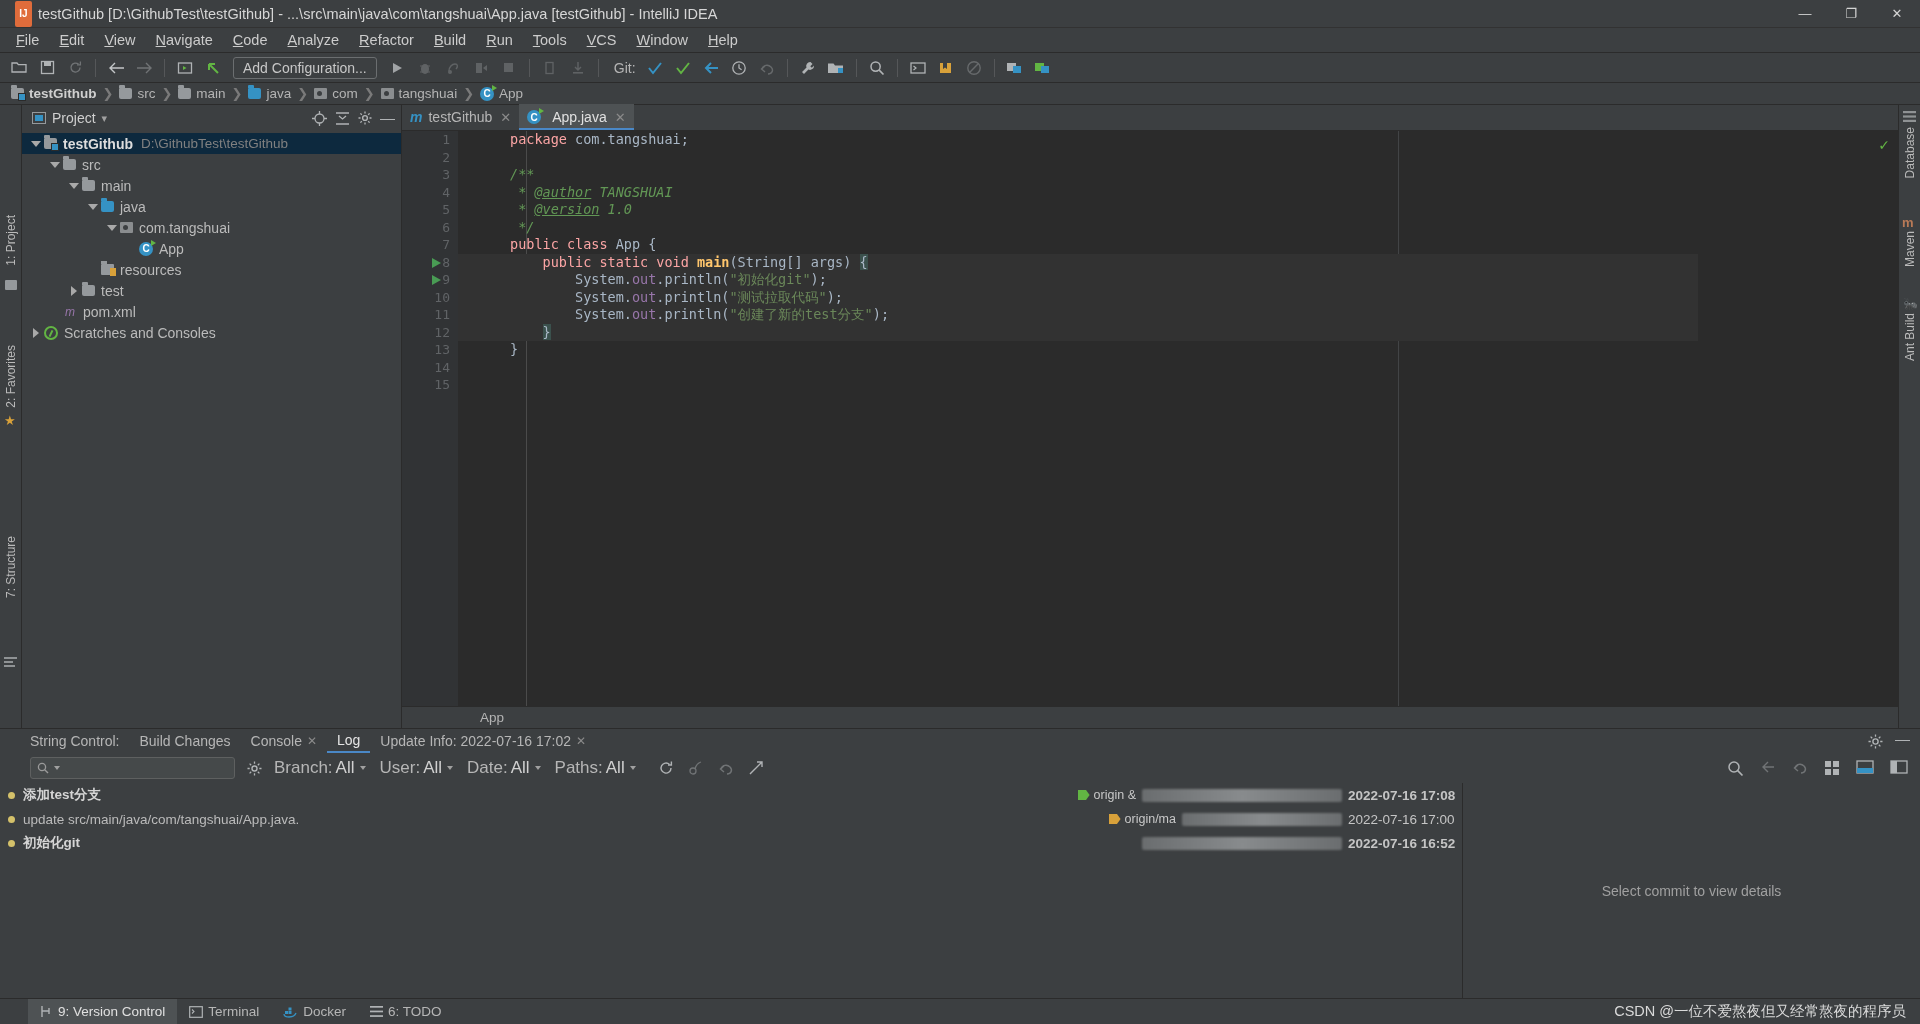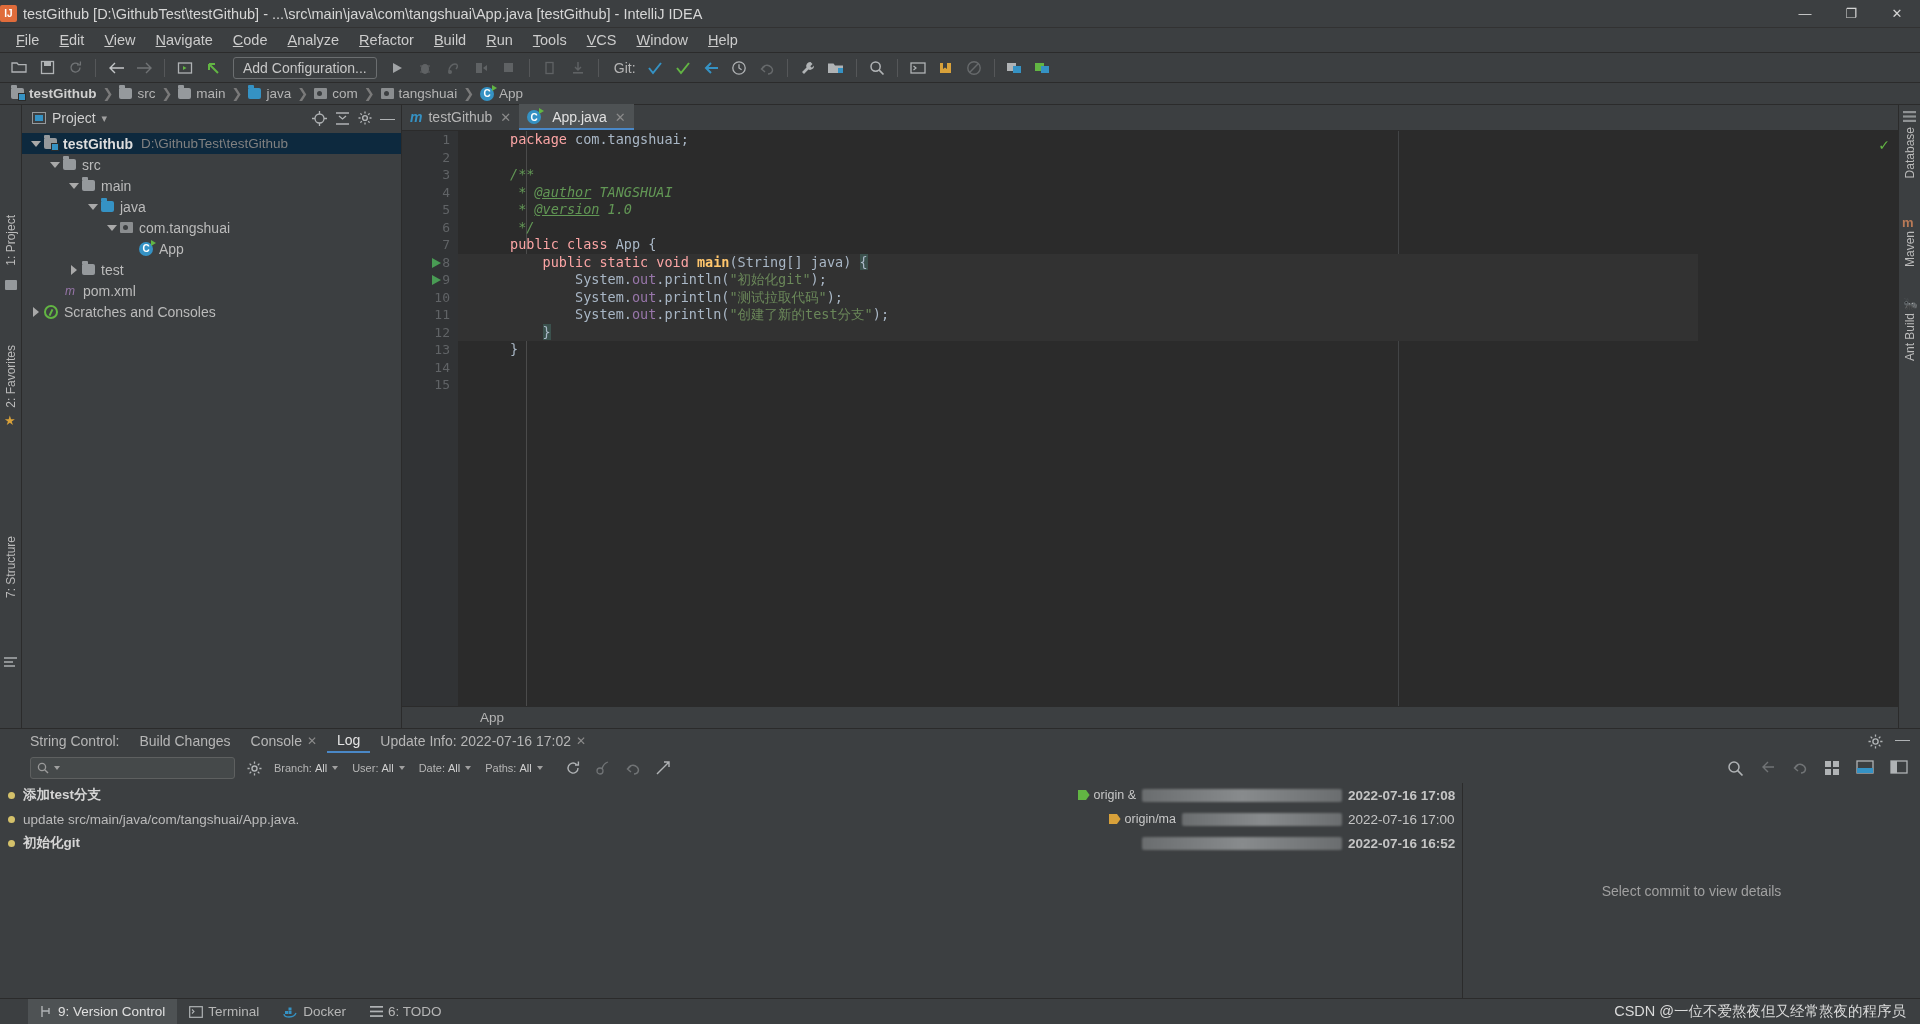--- a/index.html
+++ b/index.html
@@ -11,21 +11,21 @@
     color: #bbbbbb;
     overflow: hidden;
   }
   .app { position: relative; width: 1920px; height: 1024px; display: flex; flex-direction: column; }
 
   
   .titlebar {
     height: 28px; background: #3c3f41; display: flex; align-items: center;
     border-bottom: 1px solid #323232; flex: none;
   }
-  .tb-icon { width: 17px; height: 17px; margin: 0 6px 0 0; flex:none; position: relative; }
+  .tb-icon { width: 17px; height: 26px; margin: 0 6px 0 15px; flex:none; position: relative; }
   .tb-icon .sq { position:absolute; inset:0; background:#e06c3b; border-radius:2px;}
   .tb-icon .ij { position:absolute; inset:0; color:#fff; font-size:10px; font-weight:bold;
                  display:flex; align-items:center; justify-content:center; font-family:"Liberation Sans",sans-serif;}
   .title-text { font-size: 14.5px; color: #d6d6d6; white-space: nowrap; }
   .win-btns { margin-left: auto; display: flex; height: 28px; }
   .win-btn { width: 46px; height: 28px; display: flex; align-items: center; justify-content: center;
              color: #d4d4d4; font-size: 13px; }
 
   
   .menubar { height: 25px; background: #3c3f41; display: flex; align-items: center;
@@ -146,21 +146,21 @@
 
   
   .vcs { height: 270px; background:#3c3f41; display:flex; flex-direction:column; flex:none;
          border-top:1px solid #2b2b2b; }
   .vcs-tabs { height:24px; display:flex; align-items:center; gap:0; padding-left: 30px; font-size:14px;}
   .vtab { padding: 0 10px; color:#b6b6b6; height:24px; display:flex; align-items:center; gap:5px;}
   .vtab.active { color:#e5e5e5; border-bottom:2px solid #4a88c7; }
   .vtab .x { color:#8b8b8b; font-size:12px;}
   .vcs-icons { margin-left:auto; display:flex; gap:12px; padding-right:10px; color:#b0b3b5;}
   .vcs-toolbar { height: 30px; display:flex; align-items:center; gap:8px; padding-left: 30px;
-                 font-size:11px; color:#b6b6b6;}
+                 font-size:17px; color:#b6b6b6;}
   .searchbox { width: 205px; height: 22px; background:#45494a; border:1px solid #5e6060; border-radius:3px;
                display:flex; align-items:center; padding: 0 6px; gap:4px; color:#9a9a9a; font-size:13px;}
   .filter { display:flex; align-items:center; gap:3px; }
   .filter b { font-weight: normal; color:#d0d0d0; }
   .caret { border-top:4px solid #a0a0a0; border-left:3px solid transparent; border-right:3px solid transparent;
            display:inline-block; margin-left:2px;}
   .vcs-main { flex:1; display:flex; min-height:0;}
   .commits { flex:1; display:flex; flex-direction:column; background:#3c3f41; position:relative;}
   .crow { height: 24px; display:flex; align-items:center; font-size:13.5px; color:#bbbbbb; position:relative;}
   .cdot { width:7px; height:7px; border-radius:50%; background:#d4c16a; margin: 0 8px 0 8px; flex:none;}
@@ -497,20 +497,26 @@
             <span class="ico-pkg"></span>
             <span class="tlabel">com.tangshuai</span>
           </div>
           <div class="trow">
             <span style="display:inline-block;width:103px"></span>
             <span class="tri"></span>
             <span class="ico-class">C</span>
             <span class="tlabel">App</span>
           </div>
           <div class="trow">
+            <span style="display:inline-block;width:65px"></span>
+            <span class="tri"></span>
+            <span class="ico-res"></span>
+            <span class="tlabel">resources</span>
+          </div>
+          <div class="trow">
             <span style="display:inline-block;width:46px"></span>
             <span class="tri right"></span>
             <span class="ico-folder"></span>
             <span class="tlabel">test</span>
           </div>
           <div class="trow">
             <span style="display:inline-block;width:27px"></span>
             <span class="tri"></span>
             <span class="ico-xml">m</span>
             <span class="tlabel">pom.xml</span>
@@ -560,21 +566,21 @@
         <div class="code" id="code">
           <div class="indent-guide" style="left:68px;"></div>
           <div class="right-margin"></div>
         <div class="cline"><span class="kw" style="">package </span><span class="id" style="">com.tangshuai;</span></div>
             <div class="cline"></div>
             <div class="cline"><span class="cmt" style="">/**</span></div>
             <div class="cline"><span class="cmt" style=""> * </span><span class="cmt" style="text-decoration:underline;">@author</span><span class="cmt" style=""> TANGSHUAI</span></div>
             <div class="cline"><span class="cmt" style=""> * </span><span class="cmt" style="text-decoration:underline;">@version</span><span class="cmt" style=""> 1.0</span></div>
             <div class="cline"><span class="cmt" style=""> */</span></div>
             <div class="cline"><span class="kw" style="">public class </span><span class="cls" style="">App </span><span class="id" style="">{</span></div>
-            <div class="cline hl"><span class="kw" style="">    public static void </span><span class="fn" style="">main</span><span class="id" style="">(String[] java) </span><span class="id" style="background:#3b514d;">{</span></div>
+            <div class="cline hl"><span class="kw" style="">    public static void </span><span class="fn" style="">main</span><span class="id" style="">(String[] args) </span><span class="id" style="background:#3b514d;">{</span></div>
             <div class="cline hl"><span class="id" style="">        System.</span><span class="fld" style="">out</span><span class="id" style="">.println(</span><span class="str" style="">"初始化git"</span><span class="id" style="">);</span></div>
             <div class="cline hl"><span class="id" style="">        System.</span><span class="fld" style="">out</span><span class="id" style="">.println(</span><span class="str" style="">"测试拉取代码"</span><span class="id" style="">);</span></div>
             <div class="cline hl"><span class="id" style="">        System.</span><span class="fld" style="">out</span><span class="id" style="">.println(</span><span class="str" style="">"创建了新的test分支"</span><span class="id" style="">);</span></div>
             <div class="cline hl"><span class="id" style="">    </span><span class="id" style="background:#3b514d;">}</span></div>
             <div class="cline"><span class="id" style="">}</span></div>
             <div class="cline"></div>
           </div>
         <div class="minimap"></div>
         <div class="scroll-mark">✓</div>
       </div>

